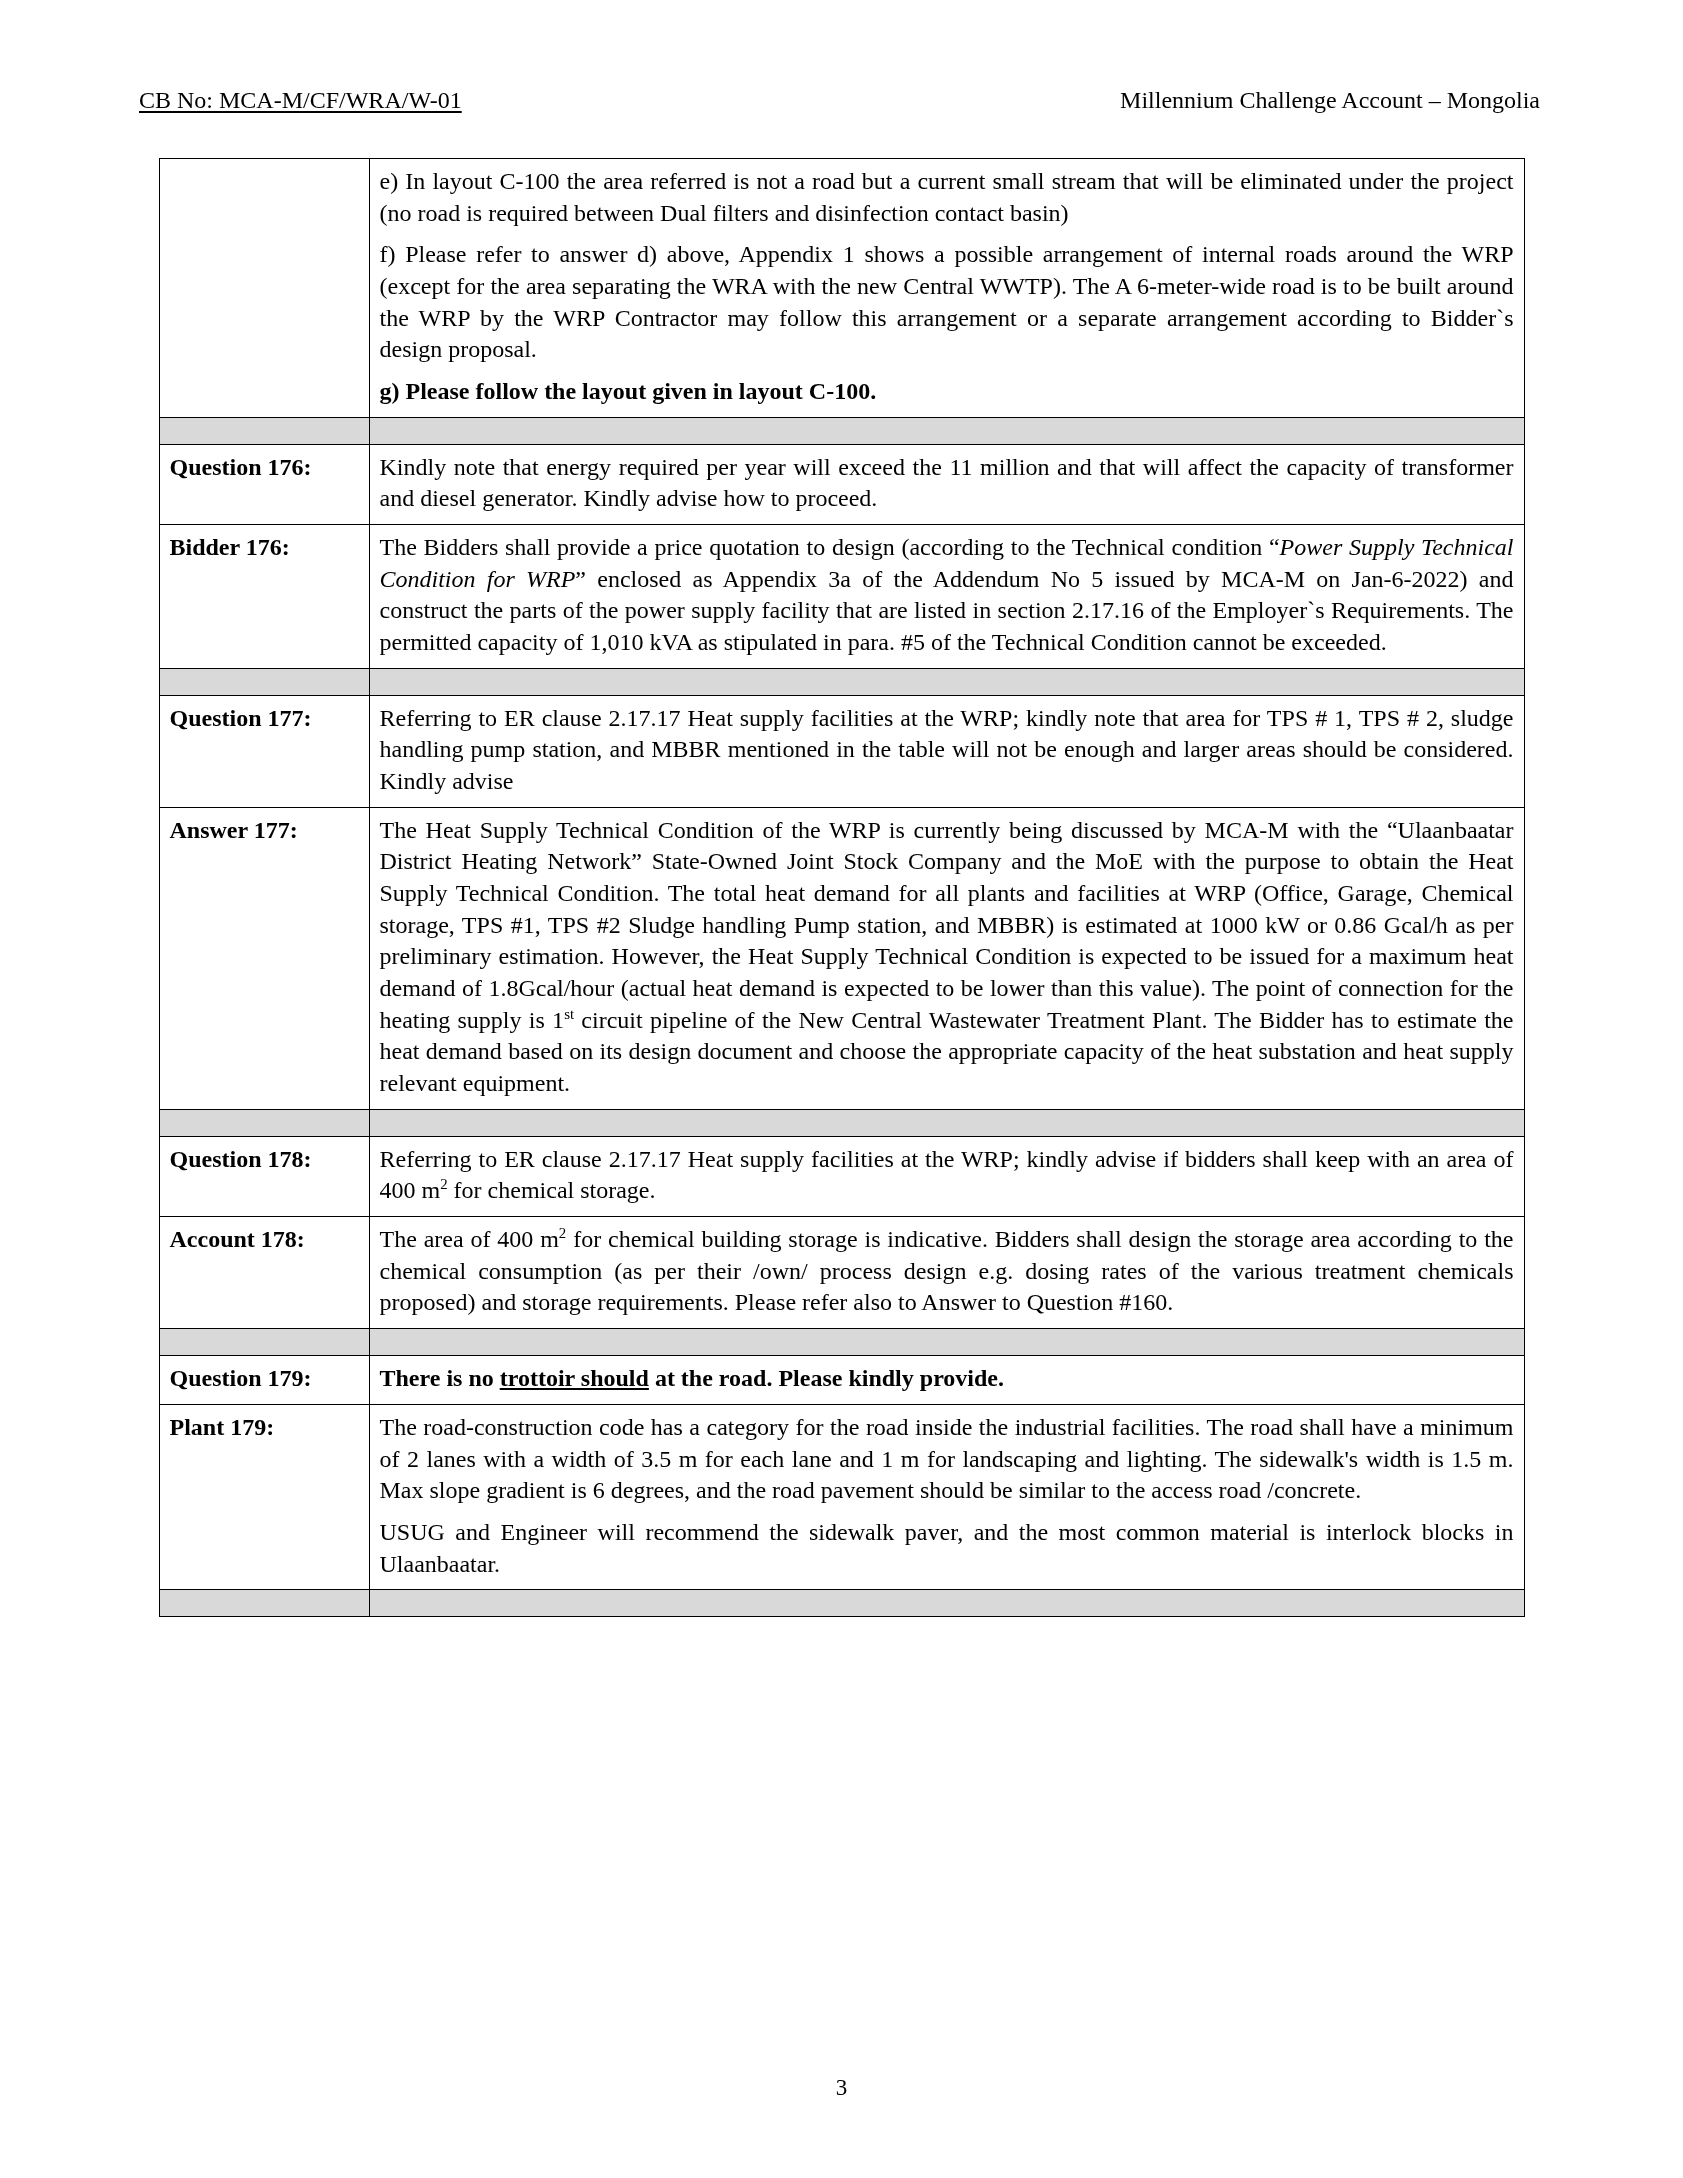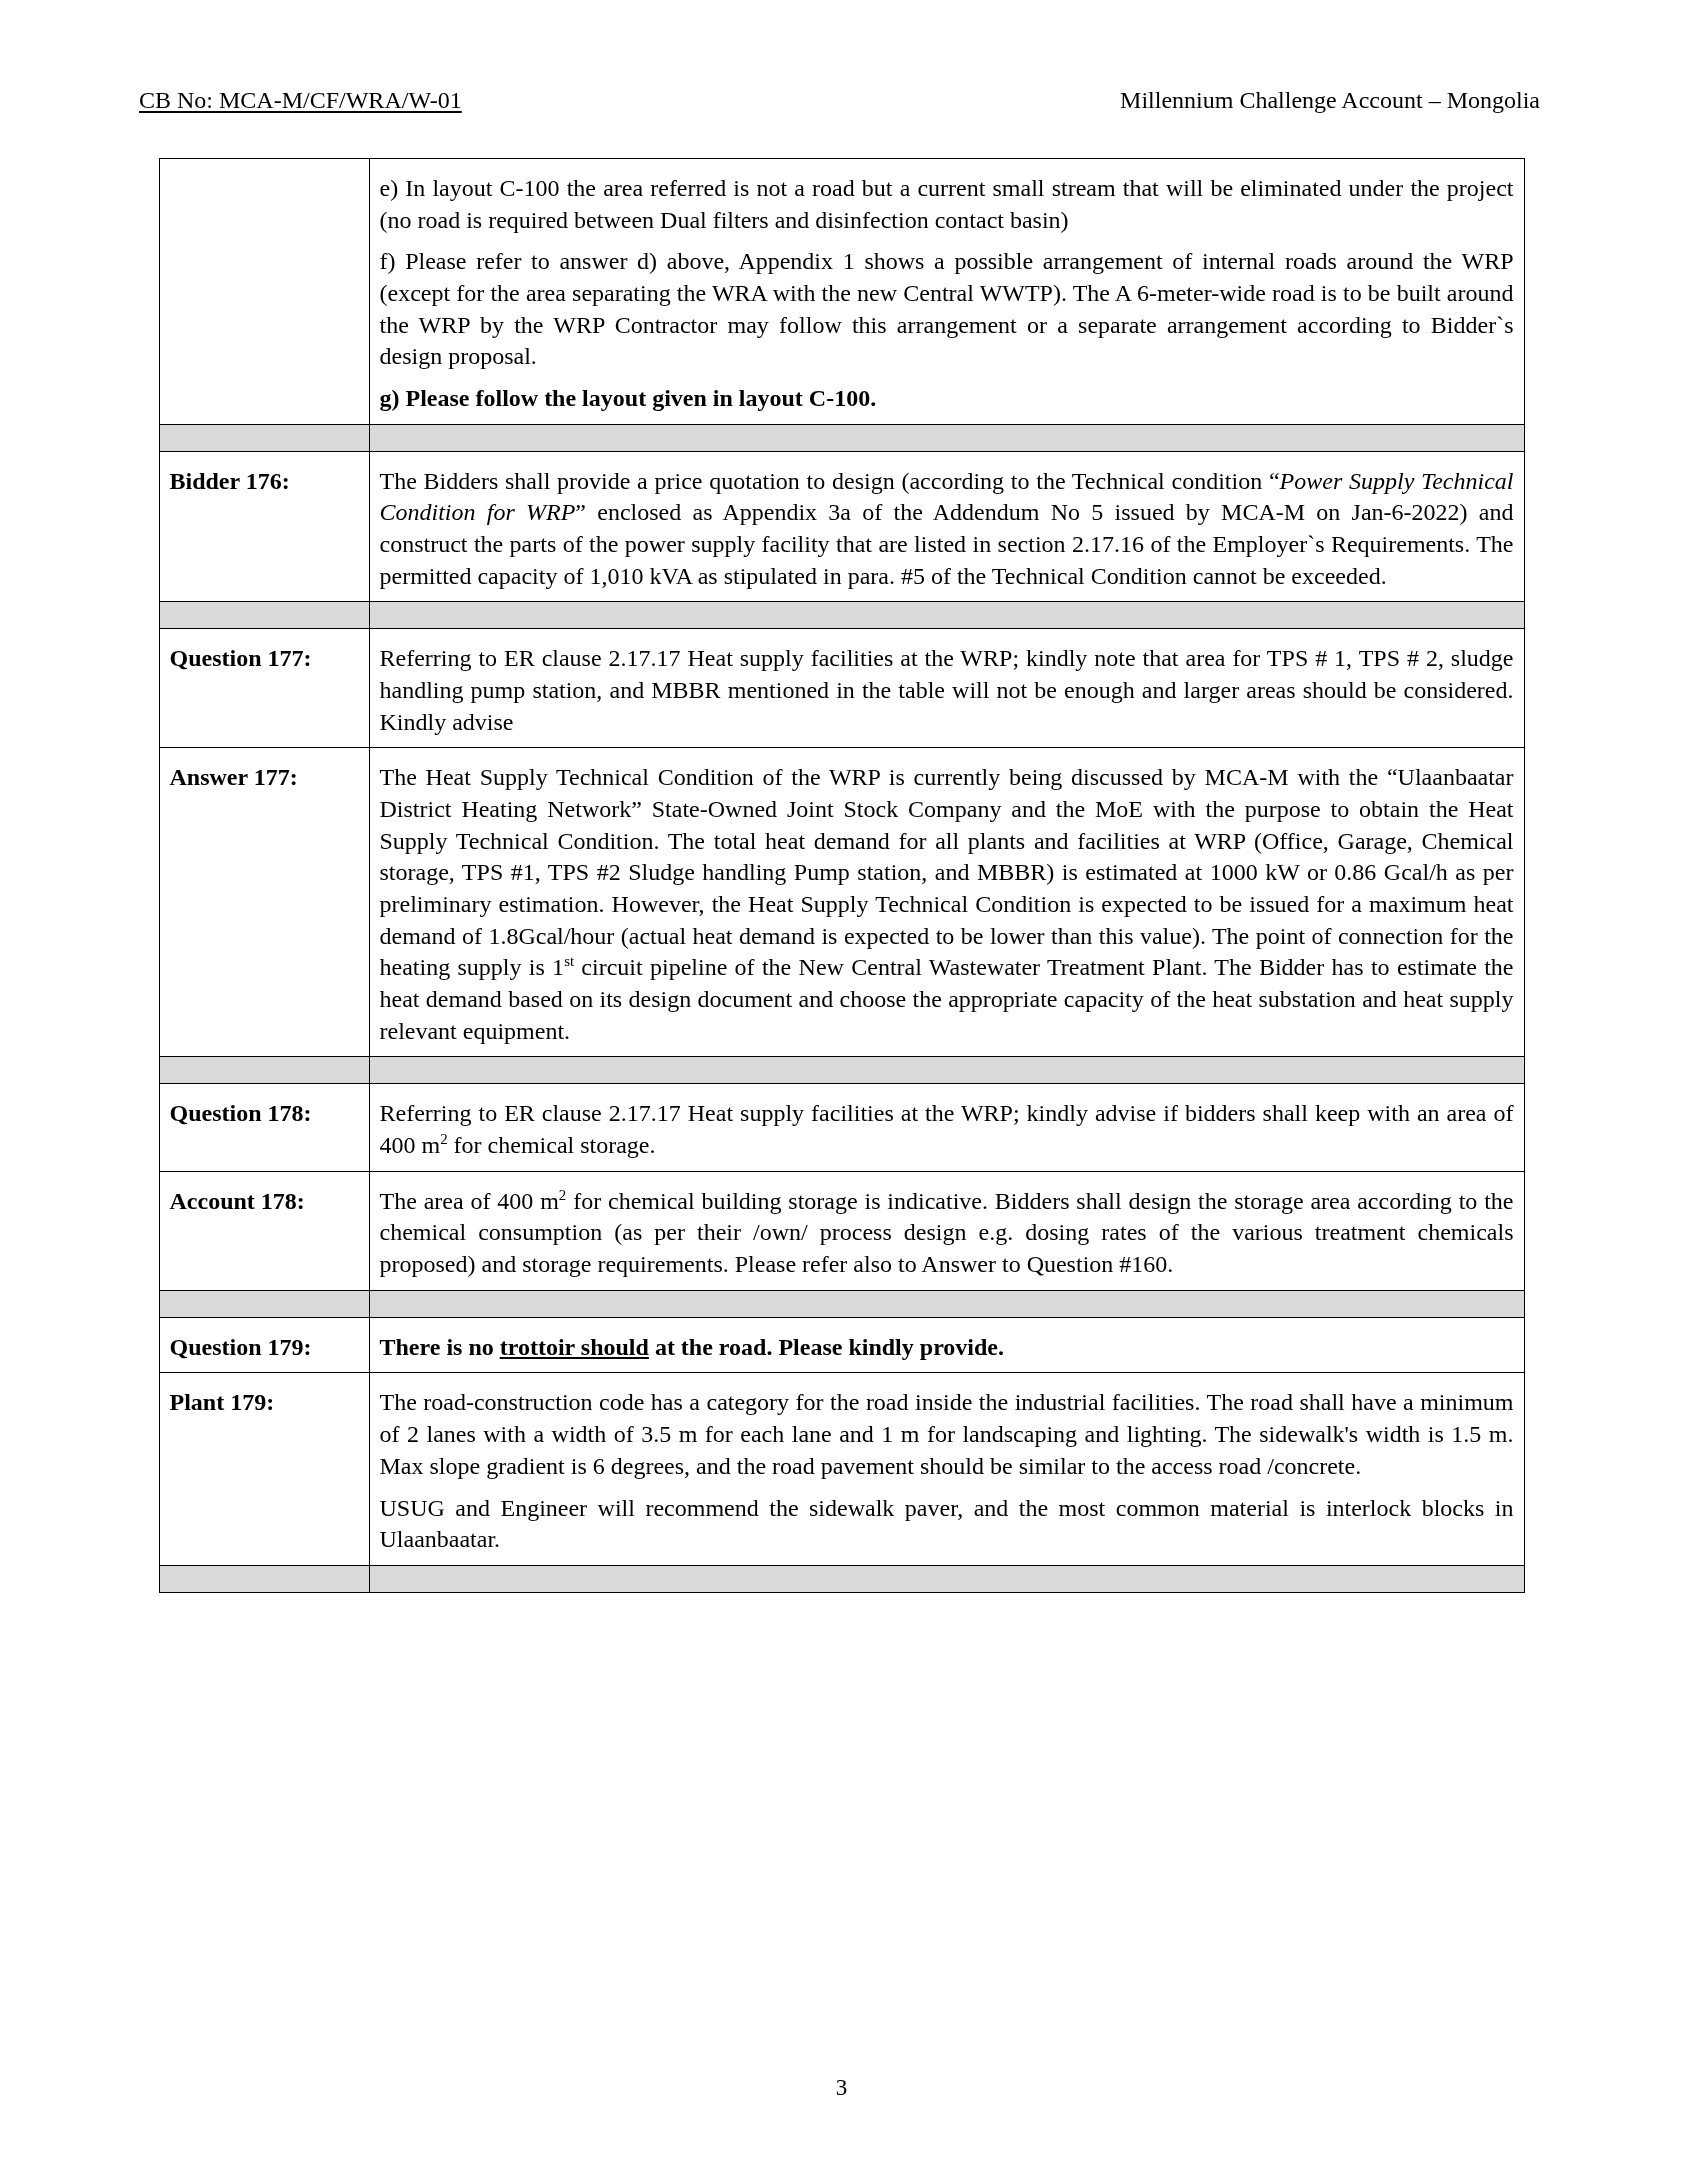--- a/index.html
+++ b/index.html
@@ -40,21 +40,21 @@
     border-collapse: collapse;
     width: 1366px;
     margin: 0 auto;
     table-layout: fixed;
   }
   table.qa td {
     border: 1.5px solid #000000;
     vertical-align: top;
     font-size: 24px;
     line-height: 1.32;
-    padding: 14px 10px 9px 10px;
+    padding: 7px 10px 9px 10px;
   }
   td.label {
     width: 210px;
     font-weight: bold;
     white-space: nowrap;
   }
   td.body {
     text-align: justify;
     text-justify: inter-word;
   }
@@ -118,20 +118,24 @@
           <p class="para">f) Please refer to answer d) above, Appendix 1 shows a possible arrangement of internal roads around the WRP (except for the area separating the WRA with the new Central WWTP). The A 6-meter-wide road is to be built around the WRP by the WRP Contractor may follow this arrangement or a separate arrangement according to Bidder`s design proposal.</p>
           <p class="para nojust">g) Please follow the layout given in layout C-100.</p>
         </td>
       </tr>
 
       <tr class="spacer">
         <td></td>
         <td></td>
       </tr>
 
+      <tr>
+        <td class="label">Question 176:</td>
+        <td class="body">Kindly note that energy required per year will exceed the 11 million and that will affect the capacity of transformer and diesel generator.  Kindly advise how to proceed.</td>
+      </tr>
 
       <tr>
         <td class="label">Bidder 176:</td>
         <td class="body"><span>The Bidders shall provide a price quotation to design (according to the Technical condition “</span><span class="italic">Power Supply Technical Condition for WRP</span><span>” enclosed as Appendix 3a of the Addendum No 5 issued by MCA-M on Jan-6-2022) and construct the parts of the power supply facility that are listed in section 2.17.16 of the Employer`s Requirements. The permitted capacity of 1,010 kVA as stipulated in para. #5 of the Technical Condition cannot be exceeded.</span></td>
       </tr>
 
       <tr class="spacer">
         <td></td>
         <td></td>
       </tr>

